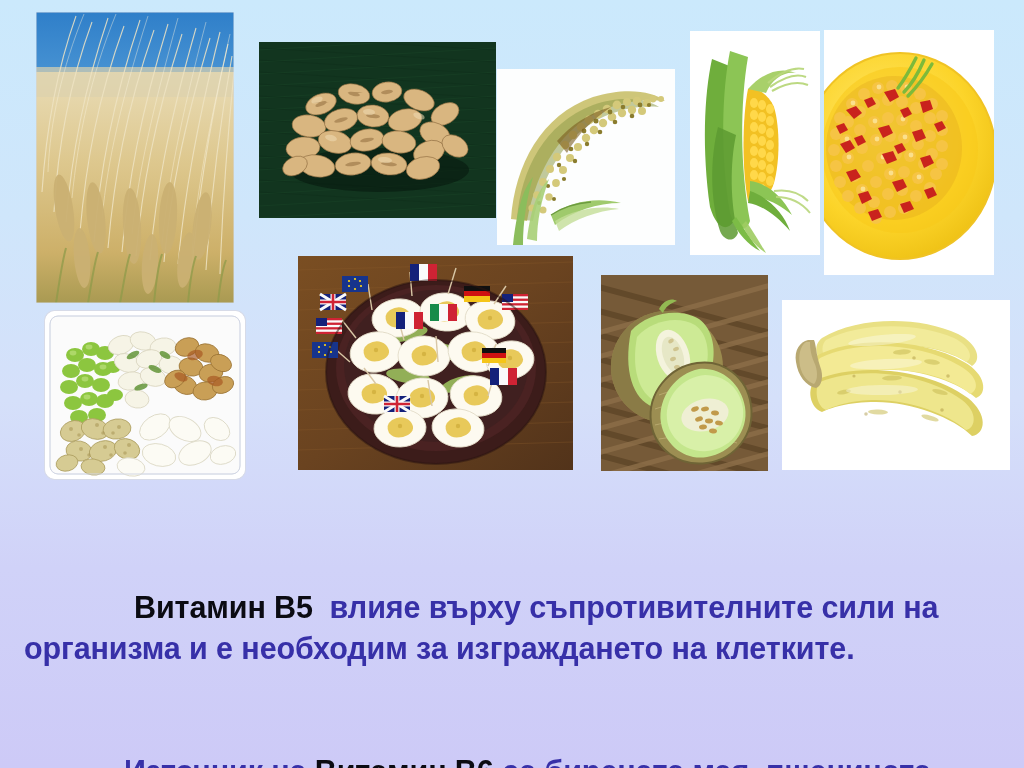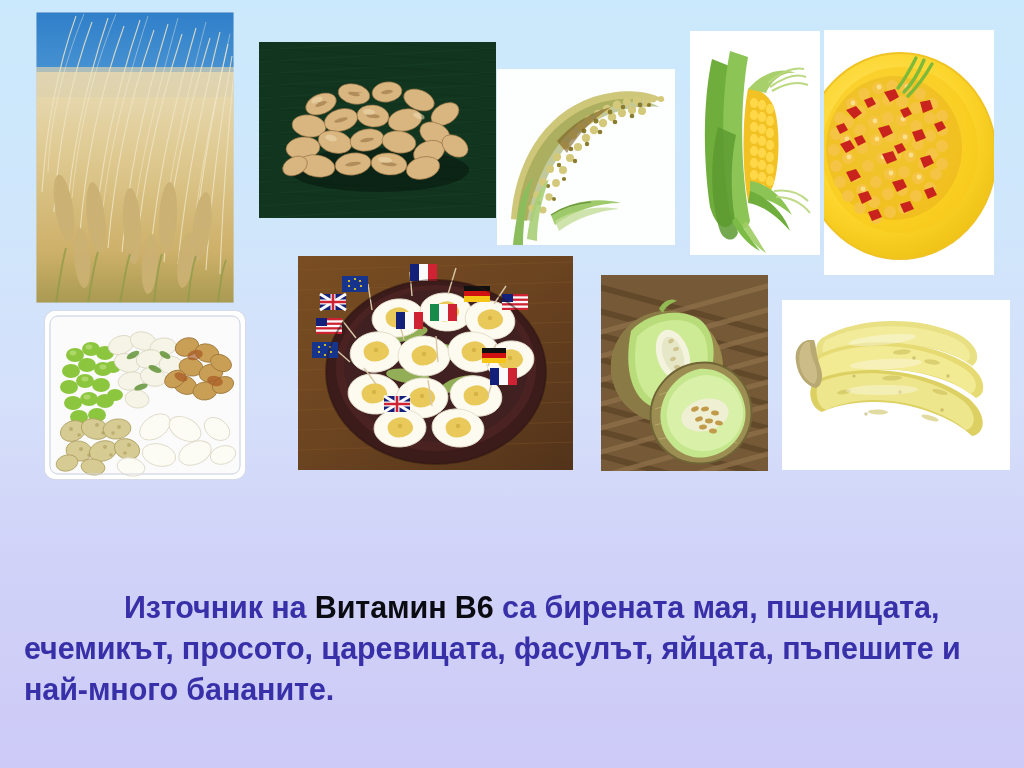--- a/index.html
+++ b/index.html
@@ -830,16 +830,17 @@
       </g>
       <g fill="#ffffff" opacity=".35">
         <ellipse cx="100" cy="40" rx="34" ry="5" transform="rotate(-6 100 40)"></ellipse>
         <ellipse cx="104" cy="64" rx="36" ry="5" transform="rotate(-3 104 64)"></ellipse>
         <ellipse cx="100" cy="90" rx="36" ry="5" transform="rotate(-1 100 90)"></ellipse>
       </g>
     </svg>
   </div>
 
   <div id="text-block">
+    <p><span class="indent"></span><span class="vit">Витамин B5</span><span>  влияе върху съпротивителните сили на организма и е необходим за изграждането на клетките.</span></p>
     <p><span class="indent2"></span><span>Източник на </span><span class="vit">Витамин B6</span><span> са бирената мая, пшеницата, ечемикът, просото, царевицата, фасулът, яйцата, пъпешите и най-много бананите.</span></p>
   </div>
 
 </div>
 
 </body></html>

